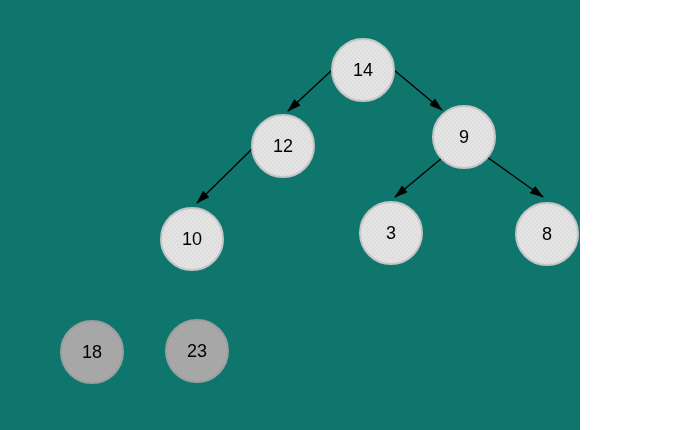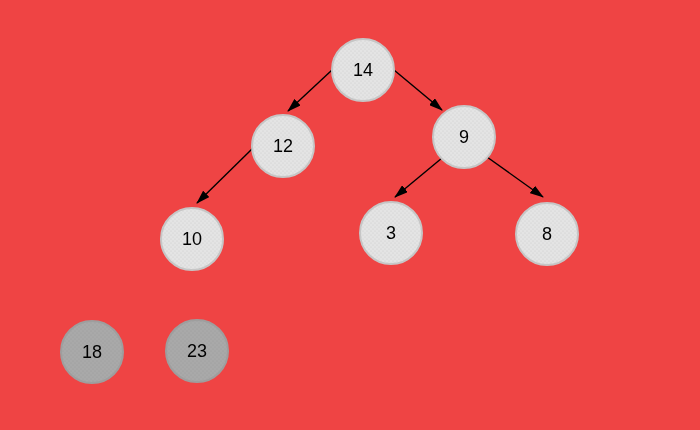--- a/index.html
+++ b/index.html
@@ -2,23 +2,23 @@
 <html><head>
 <meta charset="utf-8">
 <style>
   html, body {
     margin: 0;
     padding: 0;
     background: #ffffff;
   }
   .canvas {
     position: relative;
-    width: 700px;
+    width: 580px;
     height: 430px;
-    background: #ef4444;
+    background: #0f766e;
     overflow: hidden;
     font-family: "Liberation Sans", sans-serif;
   }
   .canvas svg {
     display: block;
     width: 700px;
     height: 430px;
   }
   .node-label {
     font-family: "Liberation Sans", sans-serif;

